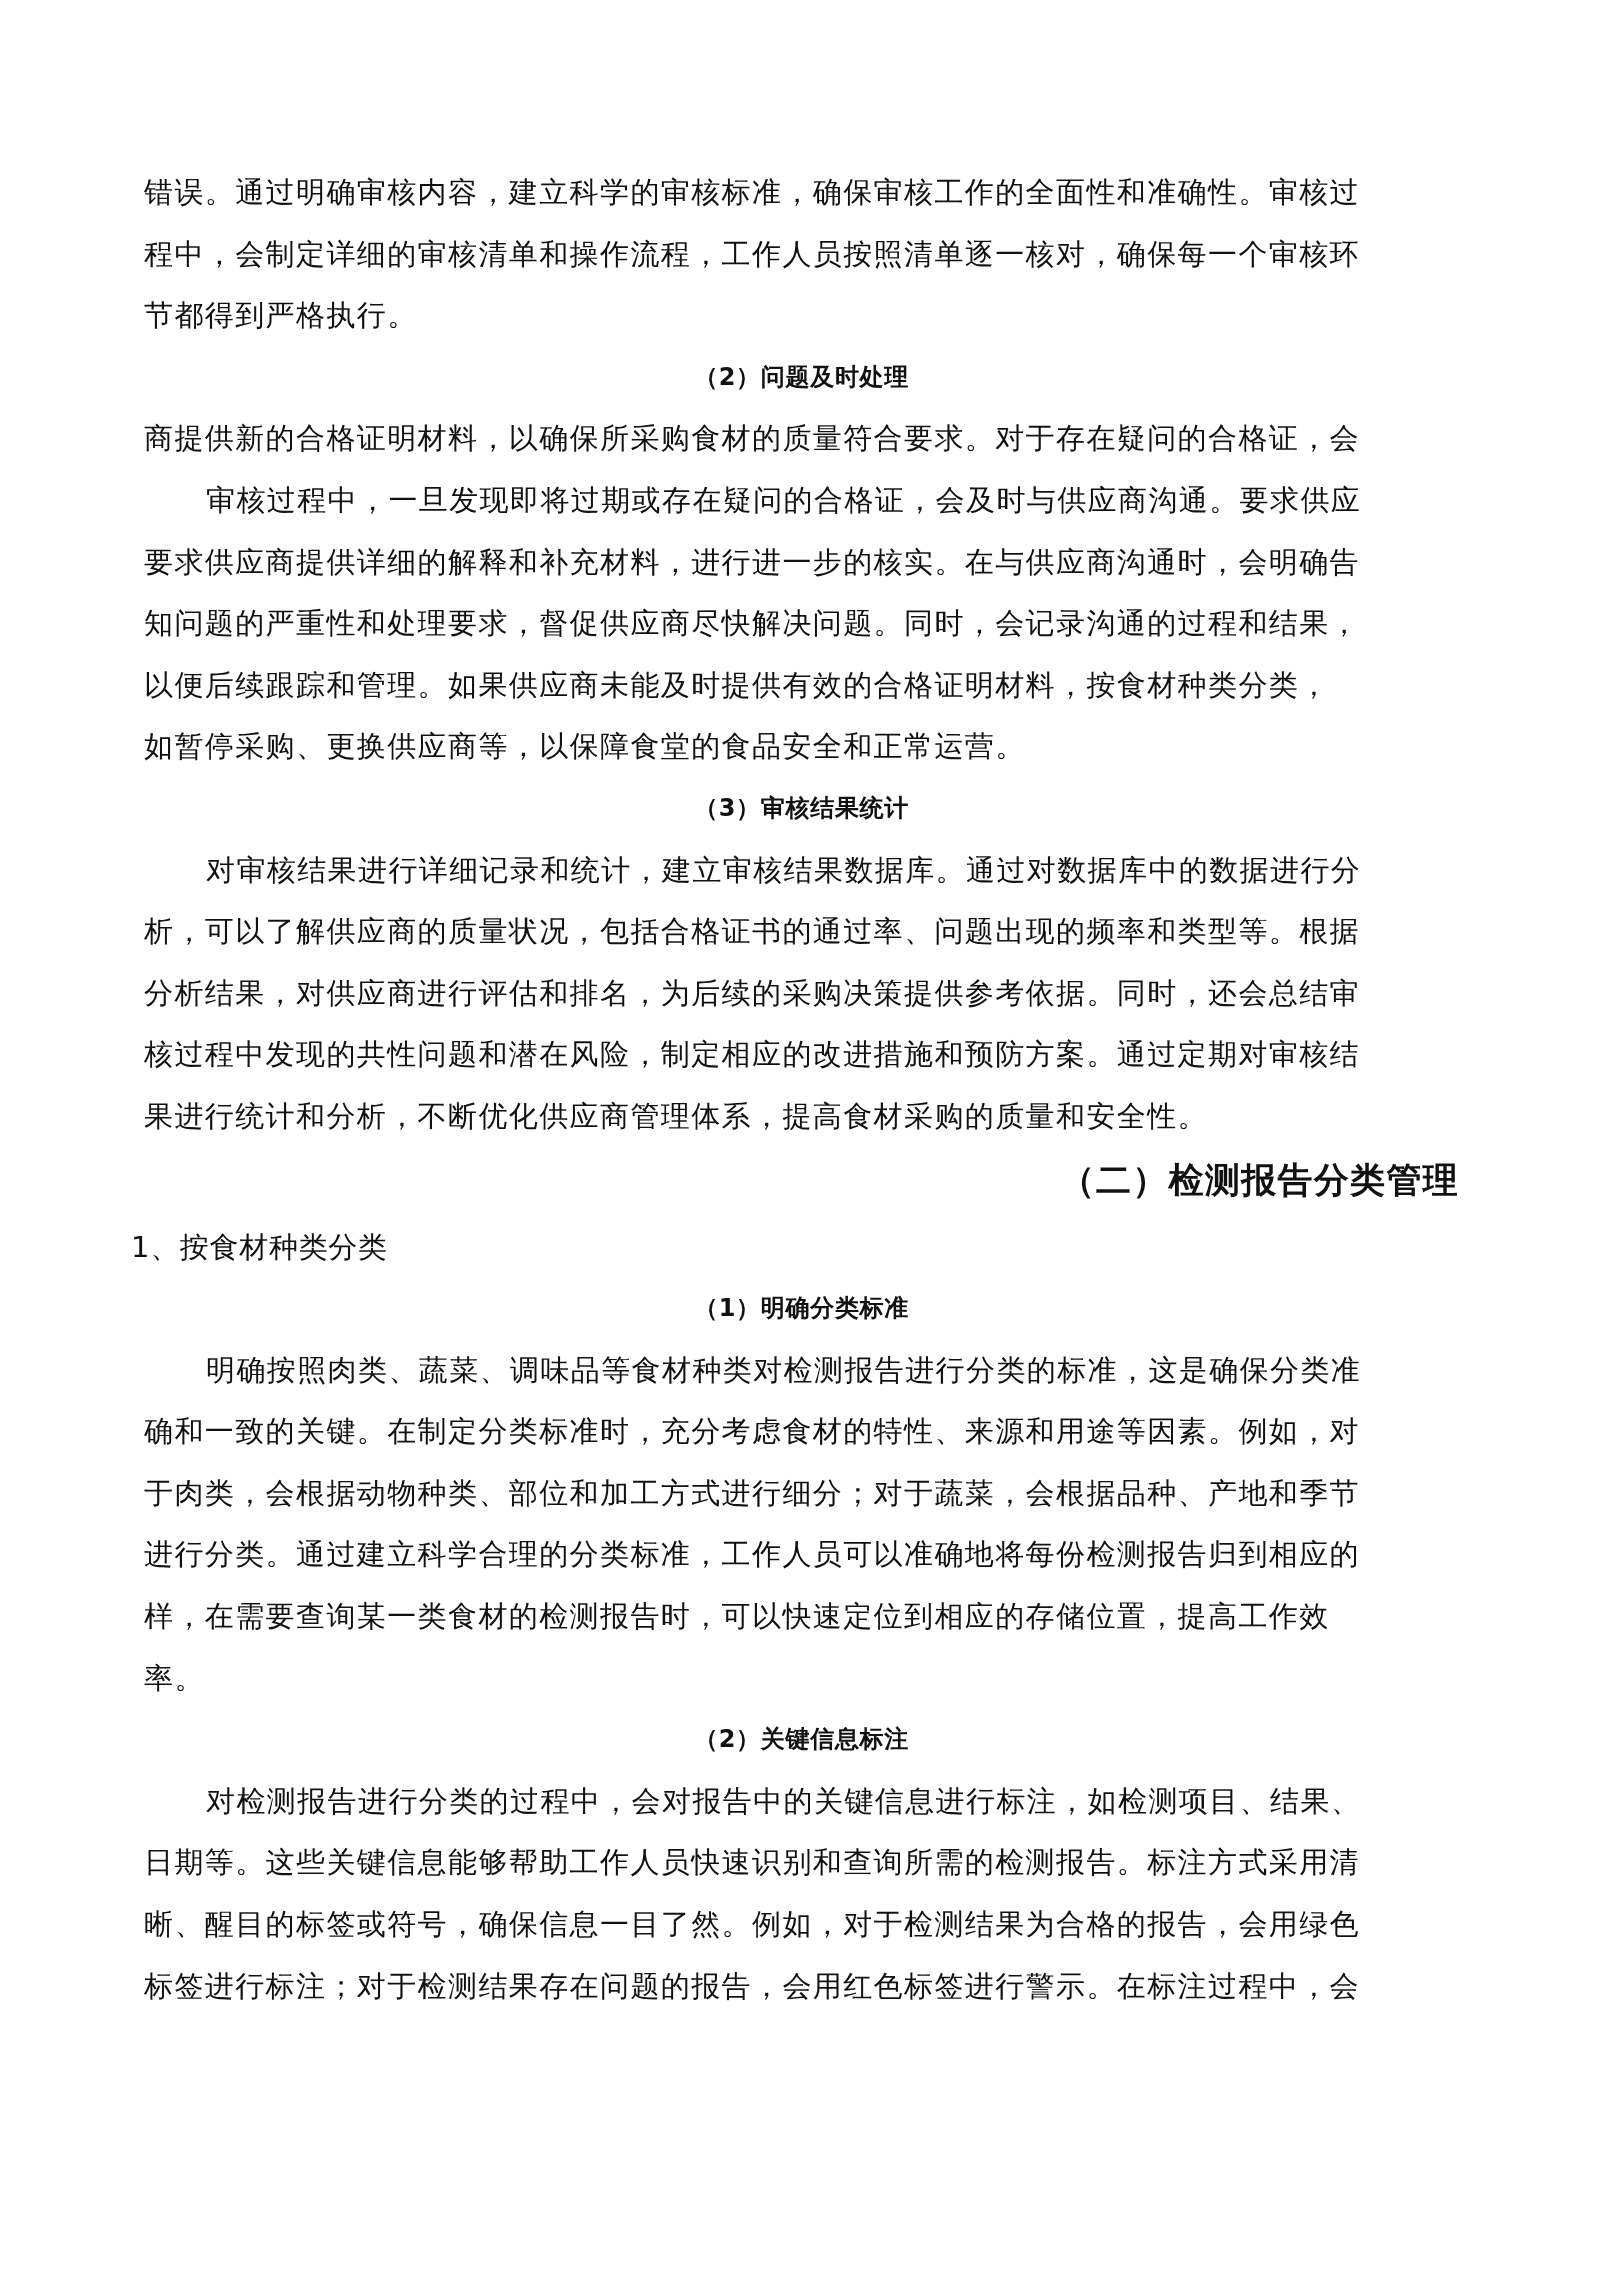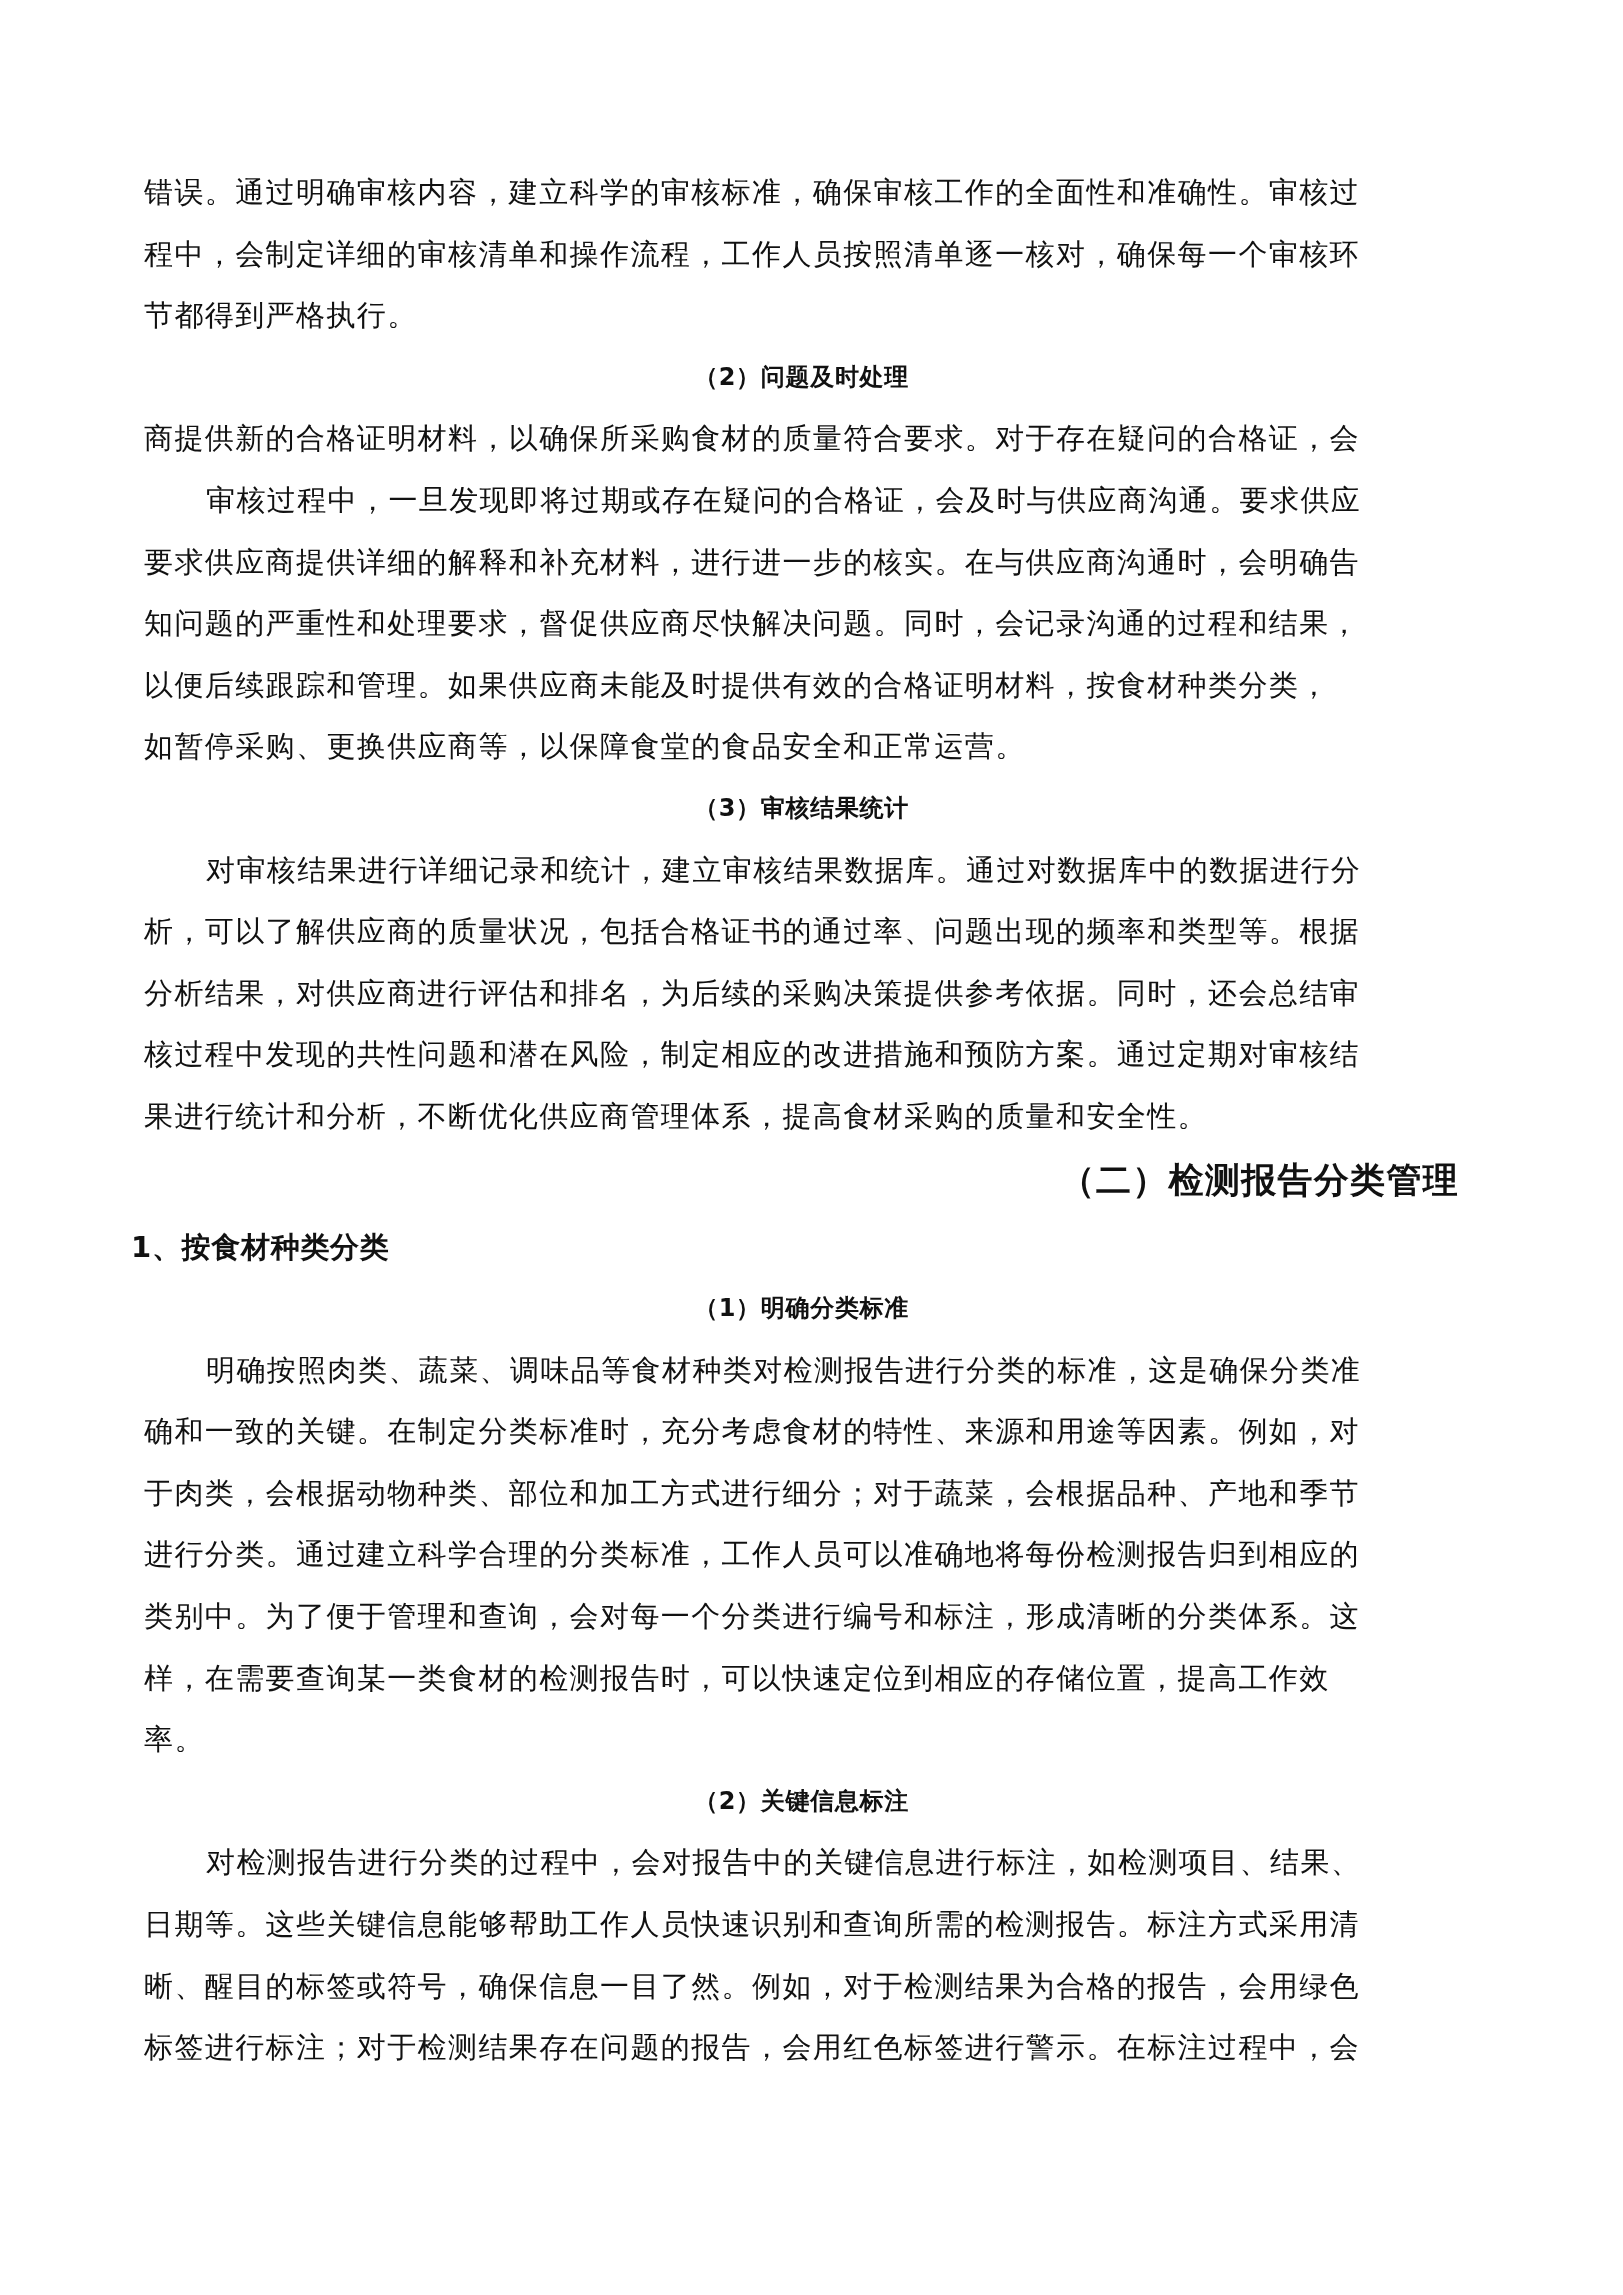--- a/index.html
+++ b/index.html
@@ -21,21 +21,21 @@
     font-weight: bold; font-size: 24px; line-height: 38px;
     margin-bottom: 23.6px; letter-spacing: 0.7px; text-align: center;
   }
   .h-section {
     font-family: "DejaVu Sans", "Liberation Sans", sans-serif;
     font-weight: bold; font-size: 35px; line-height: 43px;
     margin-bottom: 26px; letter-spacing: 1.3px; text-align: right;
   }
   .h-num {
     font-family: "DejaVu Sans", "Liberation Sans", sans-serif;
-    font-weight: bold; font-size: 29px; line-height: 38px;
+    font-weight: normal; font-size: 29px; line-height: 38px;
     margin-bottom: 23.6px; letter-spacing: 0.7px; margin-left: -13px;
   }
 </style>
 </head>
 <body>
 
 <div class="page">
 
   <div class="para">
     <div class="line">错误。通过明确审核内容，建立科学的审核标准，确保审核工作的全面性和准确性。审核过</div>
@@ -68,21 +68,20 @@
 
   <div class="h-num">1、按食材种类分类</div>
 
   <div class="h-sub">（1）明确分类标准</div>
 
   <div class="para">
     <div class="line first">明确按照肉类、蔬菜、调味品等食材种类对检测报告进行分类的标准，这是确保分类准</div>
     <div class="line">确和一致的关键。在制定分类标准时，充分考虑食材的特性、来源和用途等因素。例如，对</div>
     <div class="line">于肉类，会根据动物种类、部位和加工方式进行细分；对于蔬菜，会根据品种、产地和季节</div>
     <div class="line">进行分类。通过建立科学合理的分类标准，工作人员可以准确地将每份检测报告归到相应的</div>
-    <div class="line">类别中。为了便于管理和查询，会对每一个分类进行编号和标注，形成清晰的分类体系。这</div>
     <div class="line">样，在需要查询某一类食材的检测报告时，可以快速定位到相应的存储位置，提高工作效</div>
     <div class="line">率。</div>
   </div>
 
   <div class="h-sub">（2）关键信息标注</div>
 
   <div class="para">
     <div class="line first">对检测报告进行分类的过程中，会对报告中的关键信息进行标注，如检测项目、结果、</div>
     <div class="line">日期等。这些关键信息能够帮助工作人员快速识别和查询所需的检测报告。标注方式采用清</div>
     <div class="line">晰、醒目的标签或符号，确保信息一目了然。例如，对于检测结果为合格的报告，会用绿色</div>

